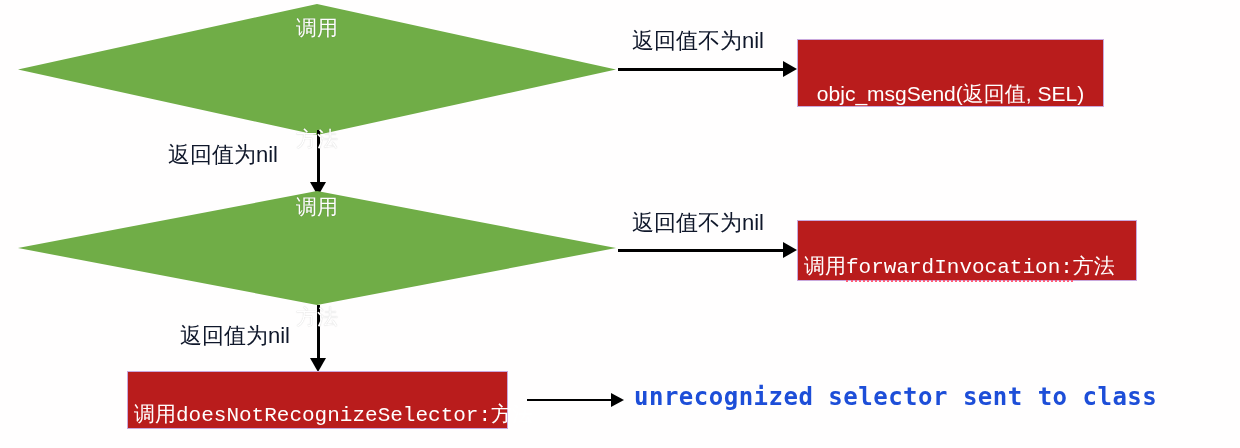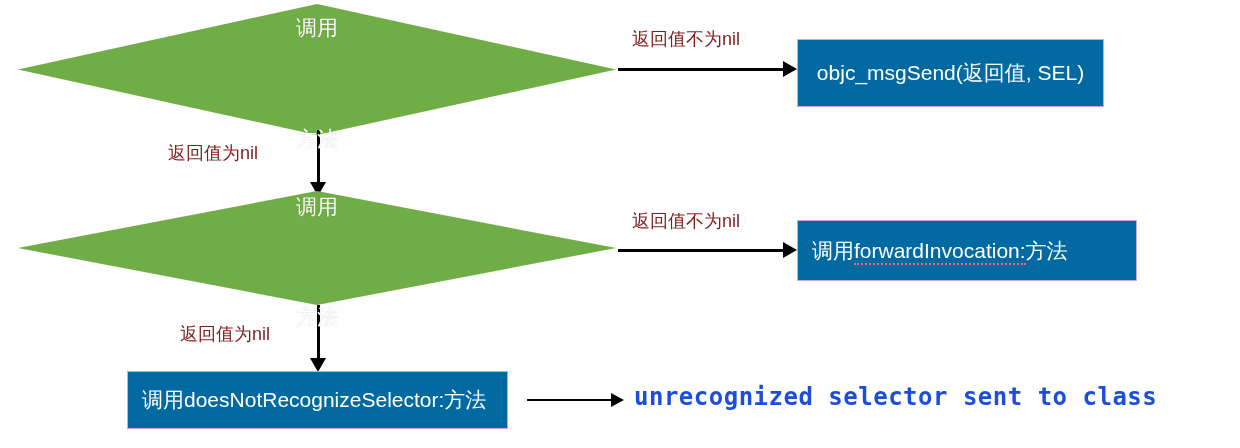--- a/index.html
+++ b/index.html
@@ -40,34 +40,34 @@
     text-shadow: 0 0 1px rgba(0,0,0,0.25);
   }
   .diamond .dlabel .mono-name {
     display: inline-block;
     border-bottom: 2px dotted #d9a441;
   }
 
   
   .pbox {
     position: absolute;
-    background: #0369a1;
+    background: #b91c1c;
     border: 1px solid #c9a8dd;
     display: flex;
-    align-items: center;
+    align-items: flex-end;
     box-sizing: border-box;
   }
   .pbox .plabel {
     color: #ffffff;
     font-size: 21px;
     line-height: 1.2;
     white-space: nowrap;
   }
   .pbox.center .plabel { margin: 0 auto; }
-  .pbox.left .plabel { padding-left: 14px; }
+  .pbox.left .plabel { padding-left: 6px; font-family: Liberation Mono, monospace; }
   .squiggle {
     border-bottom: 2px dotted #ff5f7a;
     padding-bottom: 1px;
   }
 
   
   .hline {
     position: absolute;
     height: 3px;
     background: #000000;
@@ -100,22 +100,22 @@
     position: absolute;
     width: 0; height: 0;
     border-top: 7px solid transparent;
     border-bottom: 7px solid transparent;
     border-left: 13px solid #000000;
   }
 
   
   .edge-label {
     position: absolute;
-    color: #7f1d1d;
-    font-size: 18px;
+    color: #0f172a;
+    font-size: 22px;
     line-height: 1;
     white-space: nowrap;
   }
 
   
   .console-text {
     position: absolute;
     font-family: "DejaVu Sans Mono", "Liberation Mono", monospace;
     font-weight: bold;
     font-size: 24px;

